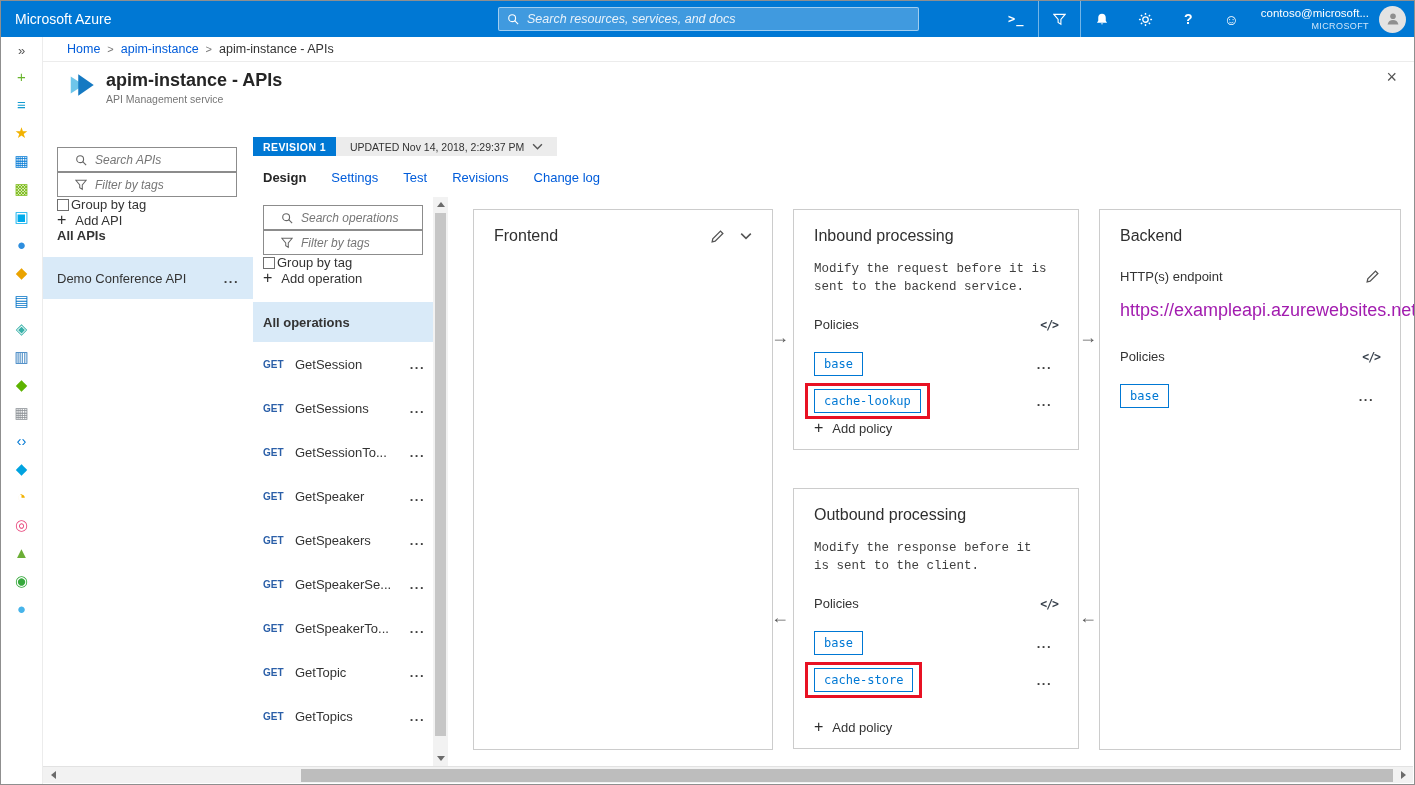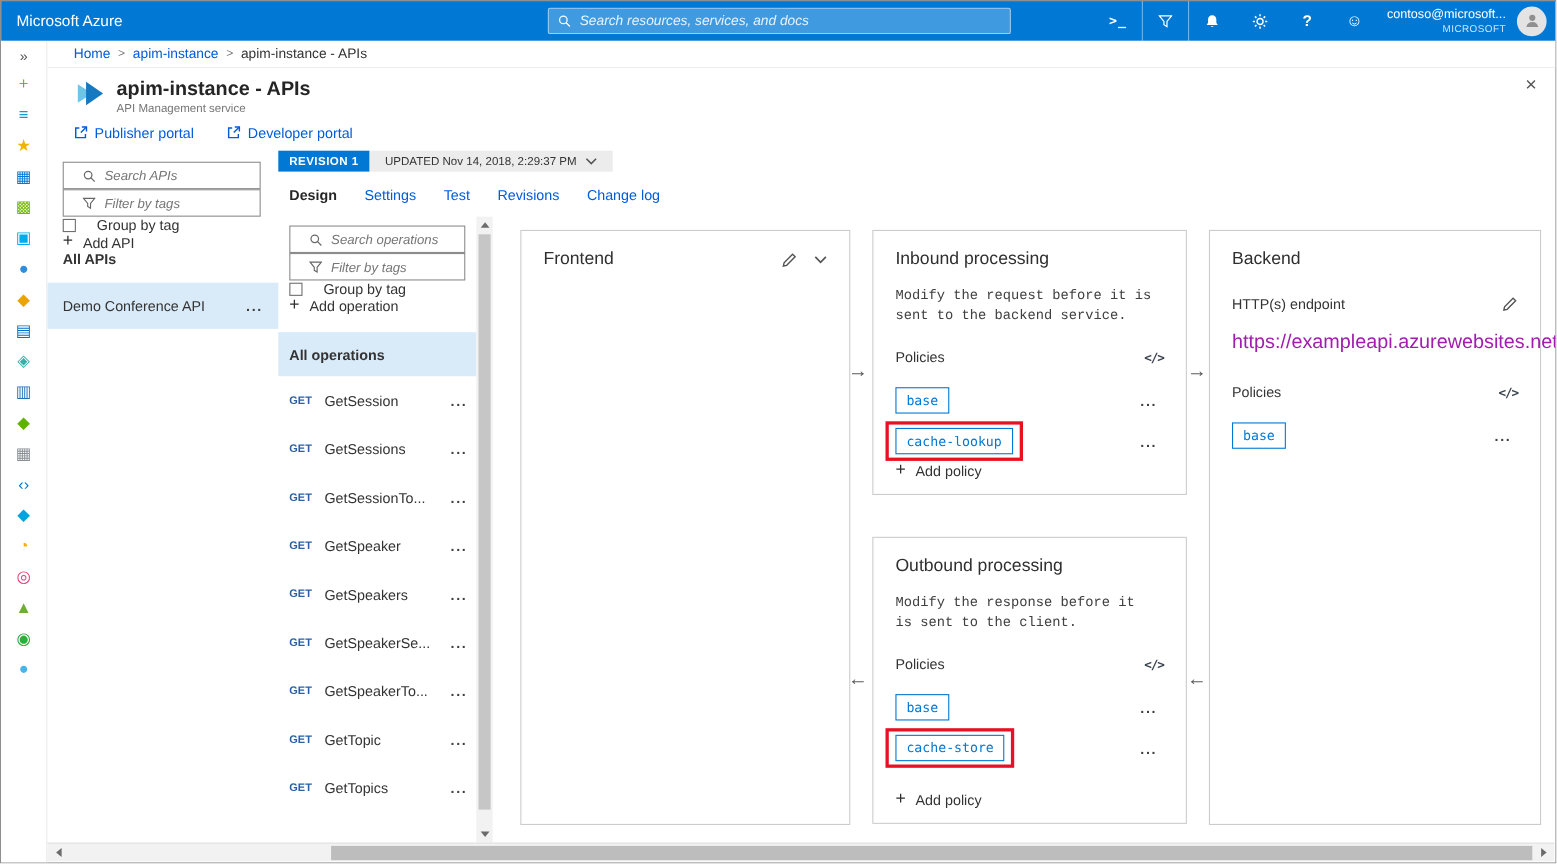--- a/index.html
+++ b/index.html
@@ -55,21 +55,21 @@
 
   .body{flex:1;display:flex;min-height:0;}
 
   
   .api-panel{width:210px;flex:none;padding-top:13px;display:flex;flex-direction:column;}
   .api-panel .inset{margin:0 16px 0 14px;}
   .searchbox{display:flex;align-items:center;border:1px solid #8c8c8c;height:25px;background:#fff;padding:0 17px;gap:6px;}
   .searchbox input{border:0;outline:0;flex:1;font-size:12px;color:#444;background:transparent;min-width:0;font-family:inherit;}
   .searchbox input::placeholder{color:#767676;font-style:italic;}
   .mb6{margin-bottom:6px;}
-  .checkbox-row{display:flex;align-items:center;gap:19px;font-size:13px;color:#333;margin-top:8px;}
+  .checkbox-row{display:flex;align-items:center;gap:2px;font-size:13px;color:#333;margin-top:8px;}
   .cb{width:12px;height:12px;border:1px solid #6f6f6f;background:#fff;flex:none;}
   .add-link{display:flex;align-items:center;gap:9px;font-size:13px;color:#333;margin-top:20px;}
   .plus{font-size:16px;line-height:1;color:#2d2d2d;}
   .panel-heading{font-weight:700;font-size:13px;color:#333;margin-top:26px;}
   .api-row{margin-top:14px;background:var(--selected_bg,#d9eaf8);padding:0 14px;height:42px;display:flex;align-items:center;
            font-size:13px;color:#333;}
   .api-row .dots{margin-left:auto;}
   .dots{color:#3f3f3f;font-weight:700;font-size:13px;letter-spacing:1.5px;line-height:1;}
 
   
@@ -234,38 +234,20 @@
             <path d="M4 7 L18 16 L4 25 Z" fill="#6ec5ea"></path>
             <path d="M12 4.5 L28.5 16 L12 27.5 Z" fill="#1579c2"></path>
           </svg>
         </span>
         <div>
           <div class="page-title" data-interactable="false">apim-instance - APIs</div>
           <div class="page-subtitle" data-interactable="false">API Management service</div>
         </div>
       </div>
       <span class="close-x" data-interactable="true">×</span>
-      <div class="portal-links" data-interactable="false">
-        <span class="plink" data-interactable="true">
-          <svg data-interactable="false" width="13" height="13" viewBox="0 0 14 14">
-            <path d="M5.5 2.5 H2 v9.5 h9.5 V8.5" fill="none" stroke="#015cda" stroke-width="1.4"></path>
-            <path d="M8 1.5 h4.5 V6" fill="none" stroke="#015cda" stroke-width="1.4"></path>
-            <line x1="7" y1="7" x2="12.2" y2="1.8" stroke="#015cda" stroke-width="1.4"></line>
-          </svg>
-          <span data-interactable="false">Publisher portal</span>
-        </span>
-        <span class="plink" data-interactable="true">
-          <svg data-interactable="false" width="13" height="13" viewBox="0 0 14 14">
-            <path d="M5.5 2.5 H2 v9.5 h9.5 V8.5" fill="none" stroke="#015cda" stroke-width="1.4"></path>
-            <path d="M8 1.5 h4.5 V6" fill="none" stroke="#015cda" stroke-width="1.4"></path>
-            <line x1="7" y1="7" x2="12.2" y2="1.8" stroke="#015cda" stroke-width="1.4"></line>
-          </svg>
-          <span data-interactable="false">Developer portal</span>
-        </span>
-      </div>
     </div>
 
     <div class="body">
 
       <div class="api-panel" data-interactable="false">
         <div class="searchbox inset mb6" data-interactable="true">
           <svg data-interactable="false" width="12" height="12" viewBox="0 0 14 14">
             <circle cx="6" cy="6" r="4" fill="none" stroke="#666" stroke-width="1.3"></circle>
             <line x1="9" y1="9" x2="13" y2="13" stroke="#666" stroke-width="1.3"></line>
           </svg>

